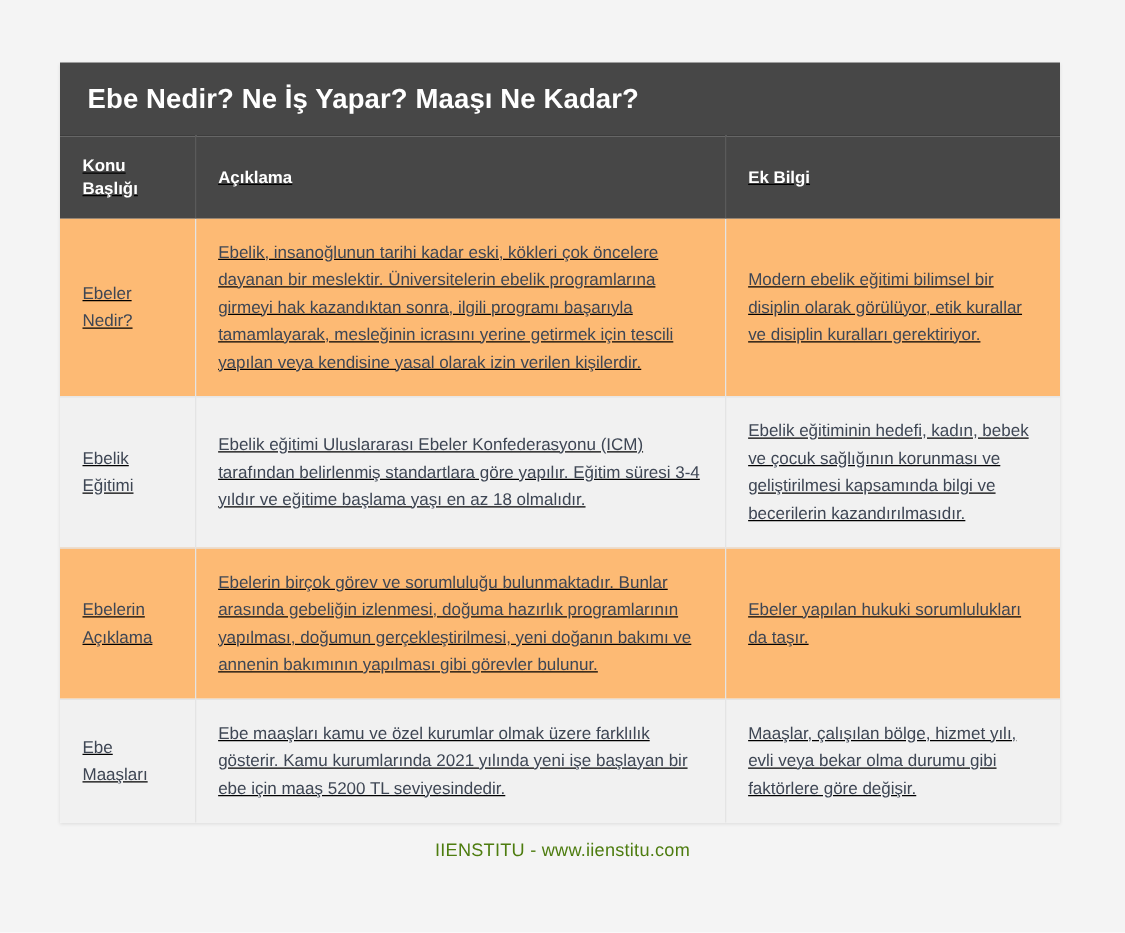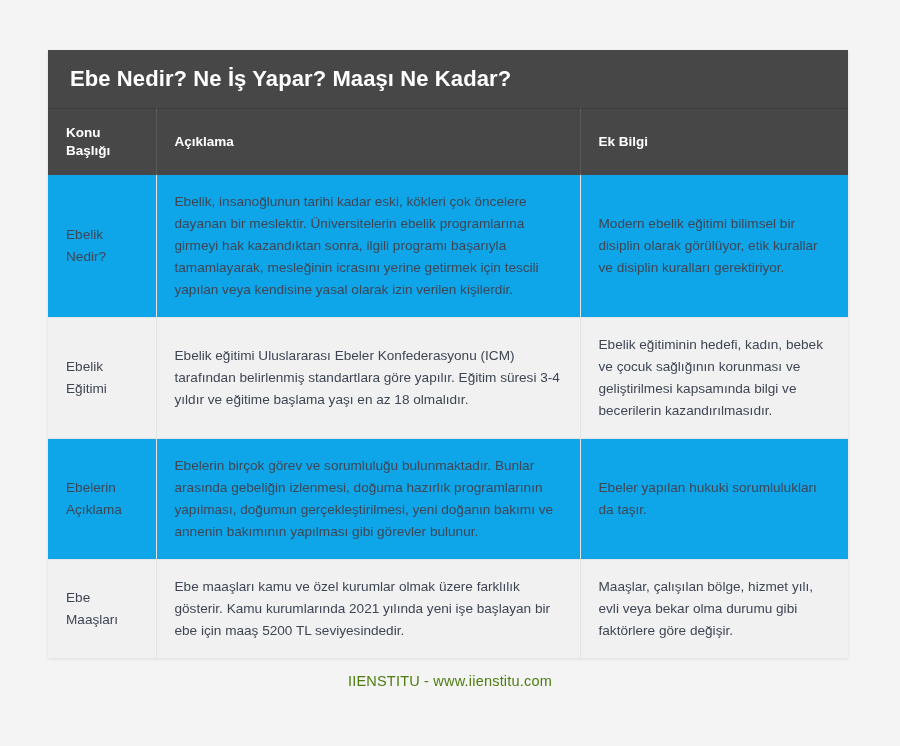--- a/index.html
+++ b/index.html
@@ -44,20 +44,21 @@
     font-size: 22px;
     font-weight: bold;
     letter-spacing: 0.1px;
     line-height: 1.1;
   }
 
   table.data-table {
     width: 100%;
     border-collapse: collapse;
     table-layout: fixed;
+    text-decoration: underline;
   }
 
   table.data-table thead th {
     background: #474747;
     color: #ffffff;
     font-size: 13.5px;
     font-weight: bold;
     text-align: left;
     vertical-align: middle;
     padding: 14px 18px;
@@ -82,21 +83,21 @@
     box-sizing: border-box;
   }
   table.data-table tbody td:last-child {
     border-right: none;
     margin-left: 40px;
   }
   table.data-table tbody tr:last-child td {
     border-bottom: none;
   }
   table.data-table tbody tr.odd-row td {
-    background: #0ea5e9;
+    background: #fdba74;
   }
   table.data-table tbody tr.even-row td {
     background: #f1f1f1;
   }
 
   td.topic-cell {
     color: #42495a;
     font-size: 13.6px;
     line-height: 1.58;
   }
@@ -136,21 +137,21 @@
       <thead>
         <tr>
           <th>Konu Başlığı</th>
           <th>Açıklama</th>
           <th>Ek Bilgi</th>
         </tr>
       </thead>
       <tbody>
 
         <tr class="odd-row">
-          <td class="topic-cell">Ebelik Nedir?</td>
+          <td class="topic-cell">Ebeler Nedir?</td>
           <td>Ebelik, insanoğlunun tarihi kadar eski, kökleri çok öncelere dayanan bir meslektir. Üniversitelerin ebelik programlarına girmeyi hak kazandıktan sonra, ilgili programı başarıyla tamamlayarak, mesleğinin icrasını yerine getirmek için tescili yapılan veya kendisine yasal olarak izin verilen kişilerdir.</td>
           <td>Modern ebelik eğitimi bilimsel bir disiplin olarak görülüyor, etik kurallar ve disiplin kuralları gerektiriyor.</td>
         </tr>
 
         <tr class="even-row">
           <td class="topic-cell">Ebelik Eğitimi</td>
           <td>Ebelik eğitimi Uluslararası Ebeler Konfederasyonu (ICM) tarafından belirlenmiş standartlara göre yapılır. Eğitim süresi 3-4 yıldır ve eğitime başlama yaşı en az 18 olmalıdır.</td>
           <td>Ebelik eğitiminin hedefi, kadın, bebek ve çocuk sağlığının korunması ve geliştirilmesi kapsamında bilgi ve becerilerin kazandırılmasıdır.</td>
         </tr>
 

